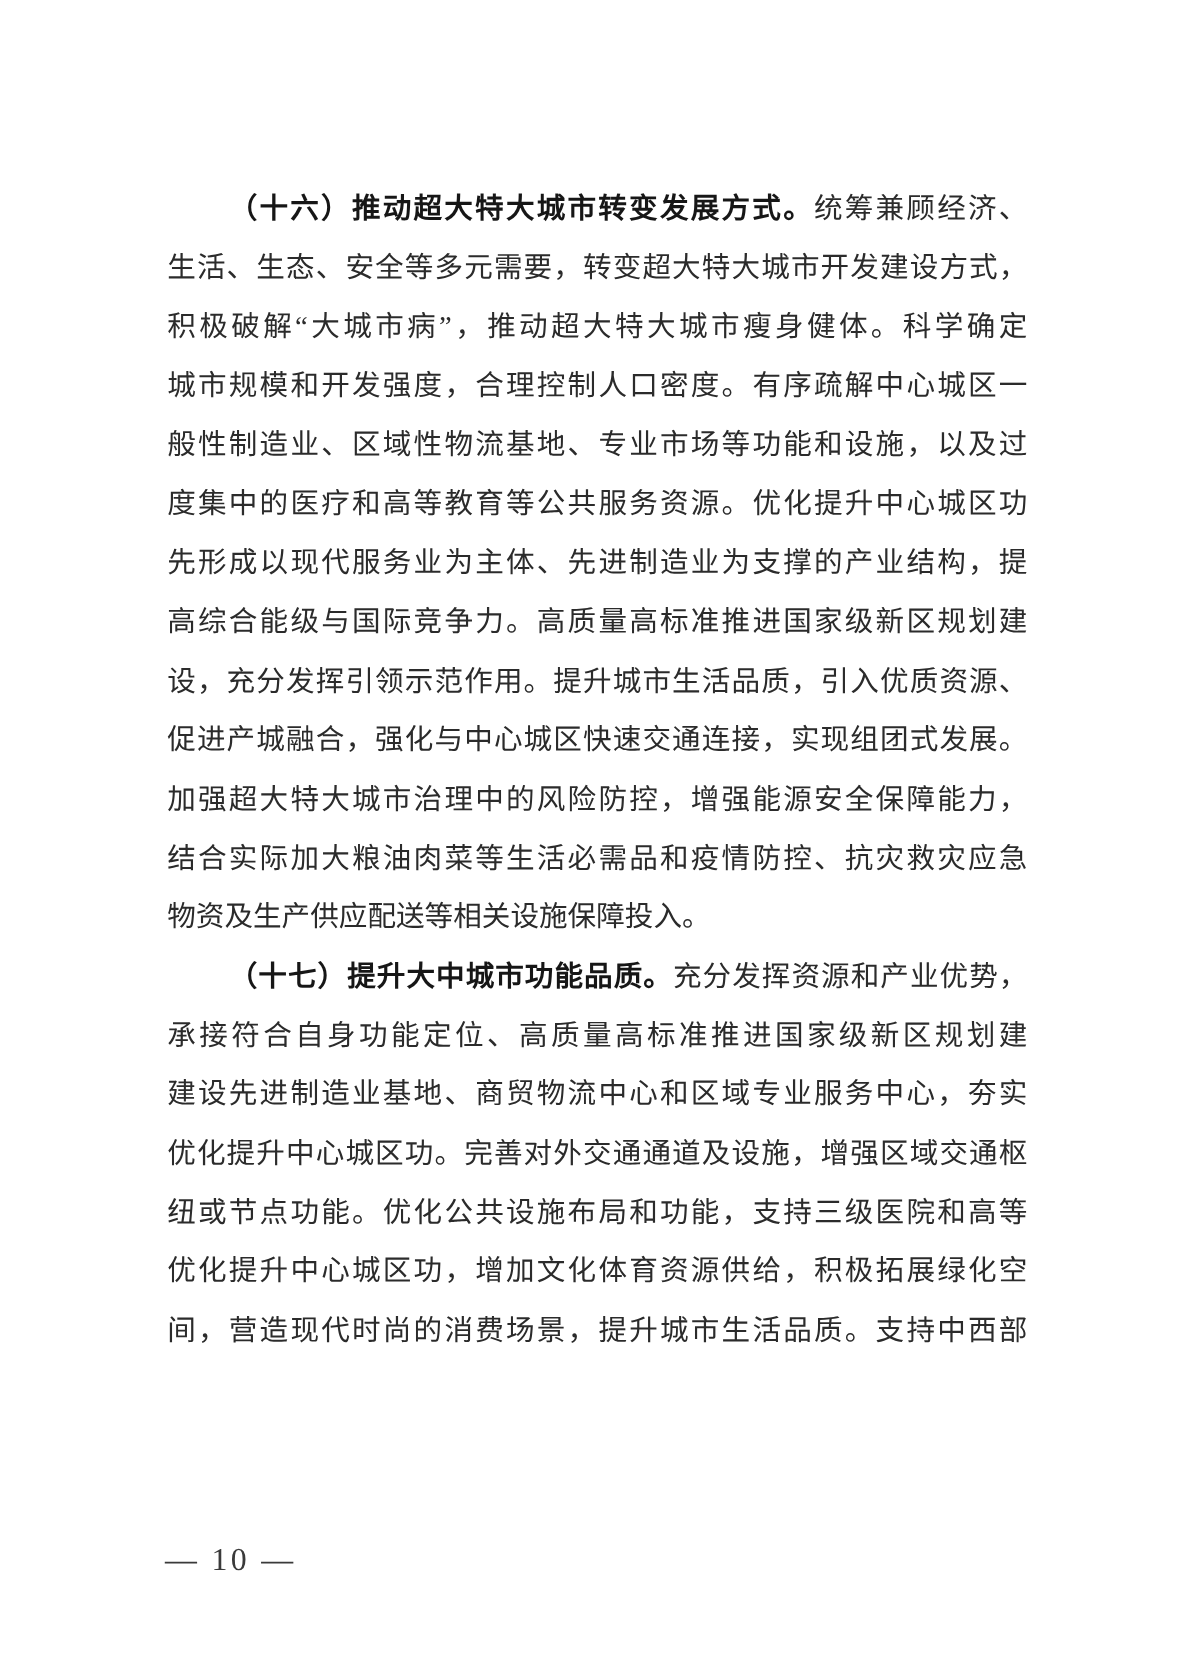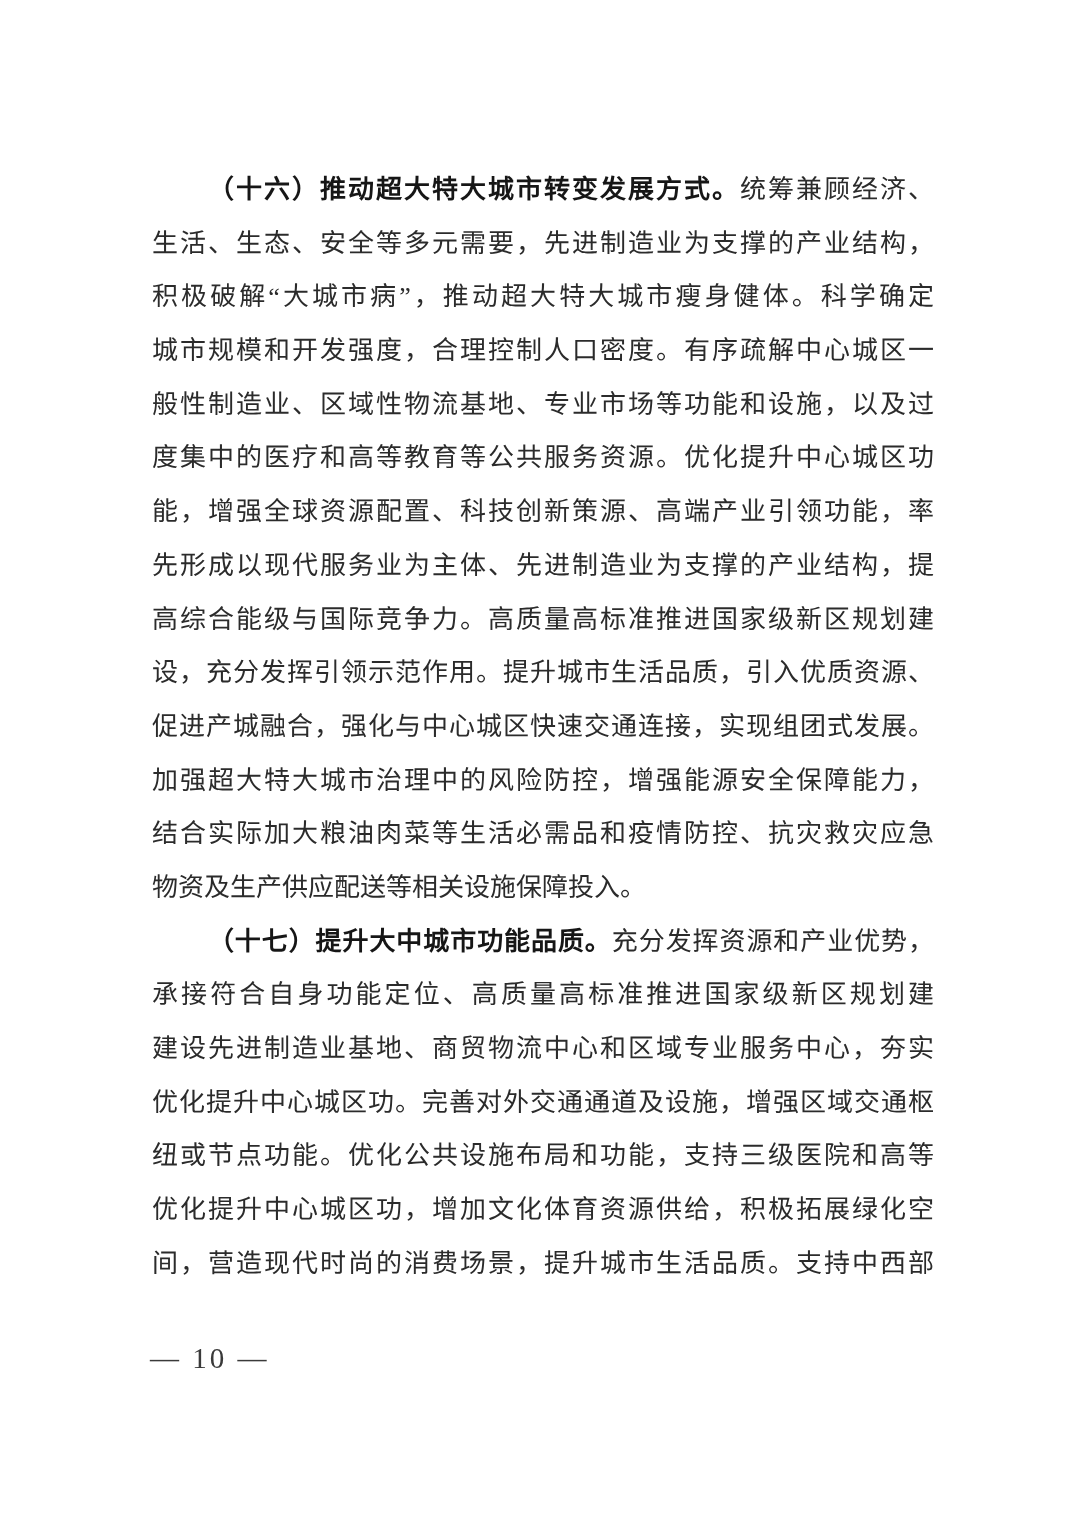--- a/index.html
+++ b/index.html
@@ -45,41 +45,40 @@
   .line.para-end {
     text-align-last: left;
   }
   .lead {
     font-weight: 700;
     color: #161616;
   }
   .footer {
     position: absolute;
     left: 150px;
-    top: 1332px;
+    top: 1392px;
     font-size: 29px;
     line-height: 48px;
     color: #3a3a3a;
     letter-spacing: 3px;
   }
 </style>
 </head>
 <body>
 
 <div class="page">
   <div class="content">
 
     <p class="para">
       <span class="line first-line"><span class="lead">（十六）推动超大特大城市转变发展方式。</span><span>统筹兼顾经济、</span></span>
-      <span class="line">生活、生态、安全等多元需要，先进制造业为支撑的产业结构，</span>
+      <span class="line">生活、生态、安全等多元需要，转变超大特大城市开发建设方式，</span>
       <span class="line">积极破解“大城市病”，推动超大特大城市瘦身健体。科学确定</span>
       <span class="line">城市规模和开发强度，合理控制人口密度。有序疏解中心城区一</span>
       <span class="line">般性制造业、区域性物流基地、专业市场等功能和设施，以及过</span>
       <span class="line">度集中的医疗和高等教育等公共服务资源。优化提升中心城区功</span>
-      <span class="line">能，增强全球资源配置、科技创新策源、高端产业引领功能，率</span>
       <span class="line">先形成以现代服务业为主体、先进制造业为支撑的产业结构，提</span>
       <span class="line">高综合能级与国际竞争力。高质量高标准推进国家级新区规划建</span>
       <span class="line">设，充分发挥引领示范作用。提升城市生活品质，引入优质资源、</span>
       <span class="line">促进产城融合，强化与中心城区快速交通连接，实现组团式发展。</span>
       <span class="line">加强超大特大城市治理中的风险防控，增强能源安全保障能力，</span>
       <span class="line">结合实际加大粮油肉菜等生活必需品和疫情防控、抗灾救灾应急</span>
       <span class="line para-end">物资及生产供应配送等相关设施保障投入。</span>
     </p>
 
     <p class="para">

